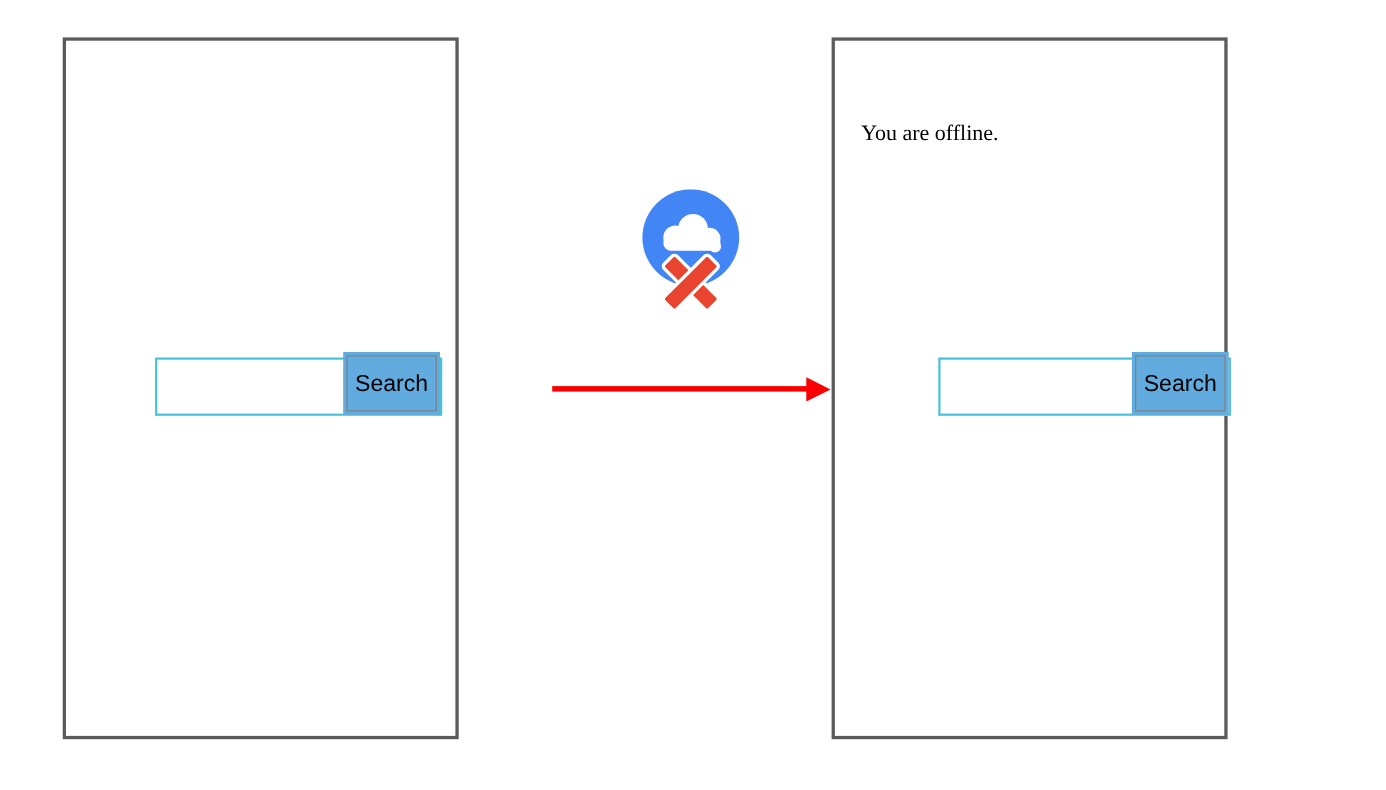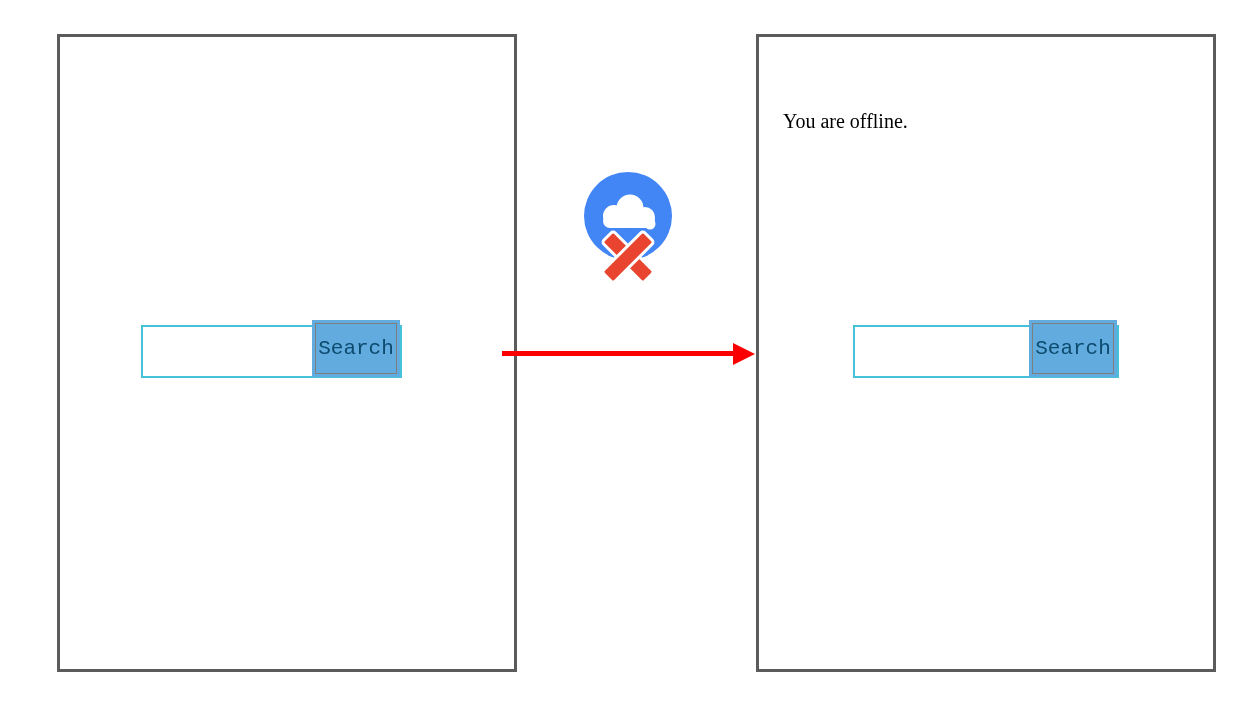--- a/index.html
+++ b/index.html
@@ -1,34 +1,34 @@
 <!DOCTYPE html>
 <html style="--panel-border: #5b5b5b; --search-border: #46c1da; --button-bg: #62abdf; --button-inner-border: #7e7e7e; --link-color: #0000ee; --arrow-red: #fa0000; --icon-circle-blue: #4285f4; --icon-cloud-white: #ffffff; --icon-cross-red: #e8442f;"><head>
 <meta charset="utf-8">
 <style>
   html,body{margin:0;padding:0;background:#fff;}
   .canvas{position:relative;width:1260px;height:718px;background:#fff;overflow:hidden;
           font-family:"Liberation Serif",serif;}
 
   
-  .panel{position:absolute;top:34px;width:460px;height:638px;background:#fff;
+  .panel{position:absolute;top:34px;width:360px;height:638px;background:#fff;
          border:3px solid var(--panel-border,#5b5b5b);box-sizing:border-box;}
   .panel-left{left:57px;}
   .panel-right{left:756px;}
 
   
   .search-widget{position:absolute;height:53px;background:#fff;box-sizing:border-box;
                  border:2px solid var(--search-border,#46c1da);}
   .sw-left{left:81px;top:288px;width:261px;}
   .sw-right{left:94px;top:288px;width:266px;}
   .search-input{position:absolute;left:0;top:0;width:166px;height:49px;border:none;outline:none;
                 background:transparent;font:20px "Liberation Serif",serif;padding:0 6px;box-sizing:border-box;}
   .search-btn{position:absolute;right:0;top:-7px;width:88px;height:57px;
               background:var(--button-bg,#62abdf);border:none;padding:0;
-              font-family:Liberation Mono, monospace;font-size:21px;color:#0c4a6e;cursor:pointer;}
+              font-family:Liberation Sans, sans-serif;font-size:21px;color:#000000;cursor:pointer;}
   .search-btn::after{content:"";position:absolute;inset:3px;
                      border:1px solid var(--button-inner-border,#7e7e7e);pointer-events:none;}
 
   
   .message{position:absolute;left:24px;top:72px;width:412px;color:#000;}
   .message p{margin:0;font-size:20px;line-height:24px;}
   .message p + p{margin-top:24px;}
   .message a{color:var(--link-color,#0000ee);text-decoration:underline;cursor:pointer;}
 
   

